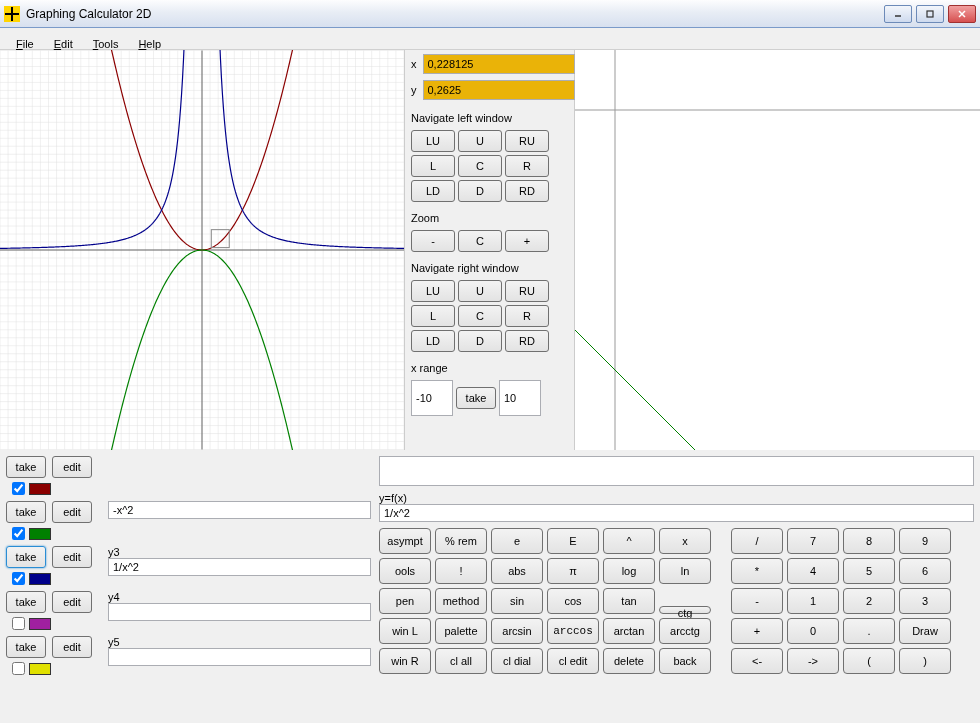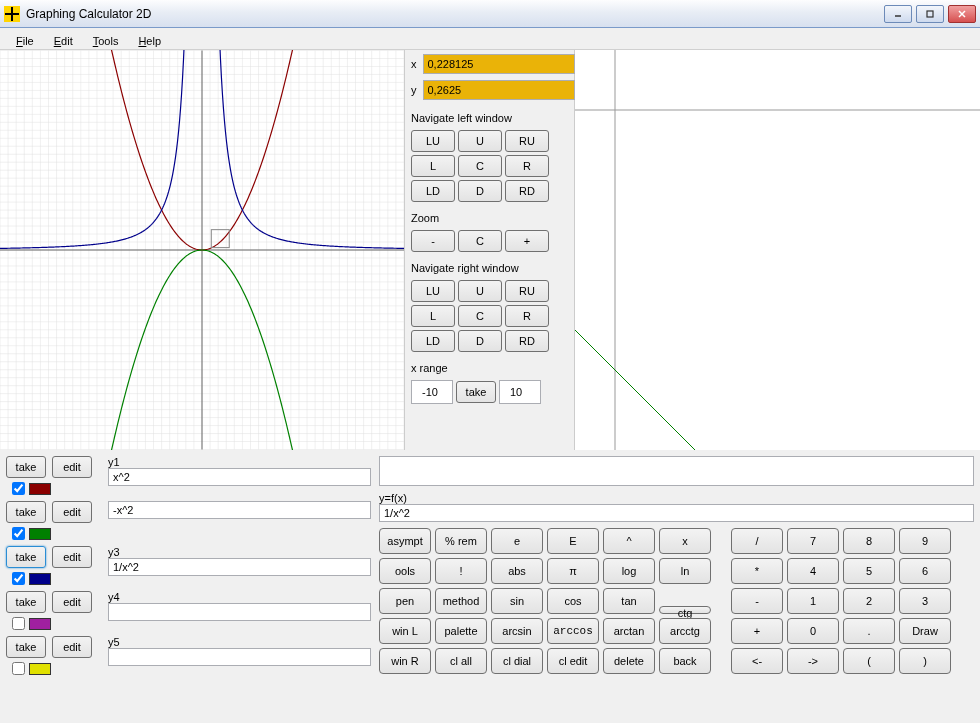--- a/index.html
+++ b/index.html
@@ -11,42 +11,42 @@
 .titlebar-icon::before, .titlebar-icon::after { content: ''; position: absolute; background: #000; }
 .titlebar-icon::before { width: 2px; height: 14px; }
 .titlebar-icon::after { width: 14px; height: 2px; }
 .title-text { color: #000; font-size: 12px; flex: 1; }
 .win-btns { display: flex; gap: 4px; }
 .wbtn { width: 28px; height: 18px; border: 1px solid #6c8ab8; border-radius: 2px; background: linear-gradient(#f3f6fb, #cedaee); display: flex; align-items: center; justify-content: center; cursor: pointer; }
 .wbtn.close { background: linear-gradient(#f1a0a0, #d65050); border-color: #a03030; color: #fff; }
 .wbtn svg { width: 10px; height: 10px; }
 
 
-.menubar { height: 22px; background: #f0f0f0; display: flex; align-items: flex-end; padding: 0 8px; gap: 4px; border-bottom: 1px solid #d0d0d0; }
+.menubar { height: 22px; background: #f0f0f0; display: flex; align-items: flex-start; padding: 8px 8px; gap: 4px; border-bottom: 1px solid #d0d0d0; }
 .menu-item { padding: 2px 8px; cursor: pointer; }
 .menu-item u { text-decoration: underline; }
 
 
 .content { display: flex; flex-direction: column; height: calc(723px - 50px); background: #f0f0f0; }
 .upper { display: flex; height: 400px; }
 .graph-left { width: 405px; background: #fff; position: relative; border-right: 1px solid #ccc; }
 .ctrl-panel { width: 170px; background: #f0f0f0; padding: 4px 6px; border-right: 1px solid #ccc; display: flex; flex-direction: column; gap: 4px; }
 .graph-right { flex: 1; background: #fff; position: relative; }
 
 
 .coord-row { display: flex; align-items: center; gap: 6px; margin-bottom: 2px; }
 .coord-row label { width: 12px; }
 .coord-row input { flex: 1; height: 20px; padding: 1px 4px; border: 1px solid #abadb3; background: #eab308; }
 .group-lbl { margin-top: 6px; margin-bottom: 2px; }
 .nav-grid { display: grid; grid-template-columns: repeat(3, 44px); gap: 3px; }
 .nav-grid button, .zoom-row button, .btn { height: 22px; border: 1px solid #707070; border-radius: 3px; background: linear-gradient(#f3f3f3, #e3e3e3); cursor: pointer; font-size: 11px; }
 .zoom-row { display: flex; gap: 3px; }
 .zoom-row button { width: 44px; }
 .xrange-row { display: flex; gap: 3px; align-items: center; }
-.xrange-row input { width: 42px; height: 24px; border: 1px solid #abadb3; padding: 1px 10px; }
+.xrange-row input { width: 42px; height: 36px; border: 1px solid #abadb3; padding: 1px 4px; }
 .xrange-row button { width: 40px; height: 22px; border: 1px solid #707070; border-radius: 3px; background: linear-gradient(#f3f3f3, #e3e3e3); cursor: pointer; }
 
 
 .lower { flex: 1; display: flex; padding: 6px; gap: 8px; }
 .eq-list { width: 365px; display: flex; flex-direction: column; gap: 6px; }
 .eq-row { display: flex; gap: 6px; align-items: flex-start; }
 .eq-row .btns { display: flex; flex-direction: column; gap: 4px; width: 96px; }
 .eq-row .btns-top { display: flex; gap: 6px; }
 .eq-row .btns button { width: 40px; height: 22px; border: 1px solid #707070; border-radius: 3px; background: linear-gradient(#f3f3f3, #e3e3e3); cursor: pointer; }
 .eq-row .btns button.active { border-color: #2a8dd4; box-shadow: 0 0 2px #2a8dd4; }
@@ -284,24 +284,20 @@
     <div class="btns">
       <div class="btns-top">
         <button class="">take</button>
         <button>edit</button>
       </div>
       <div class="check-color">
         <input type="checkbox" checked="" style="">
         <span class="color-sw" style="background:#8b0000"></span>
       </div>
     </div>
-    <div class="eq-fields">
-      <label>y1</label>
-      <input value="x^2" style="">
-    </div>
         </div>
         <div class="eq-row">
     <div class="btns">
       <div class="btns-top">
         <button class="">take</button>
         <button>edit</button>
       </div>
       <div class="check-color">
         <input type="checkbox" checked="" style="">
         <span class="color-sw" style="background:#008000"></span>

